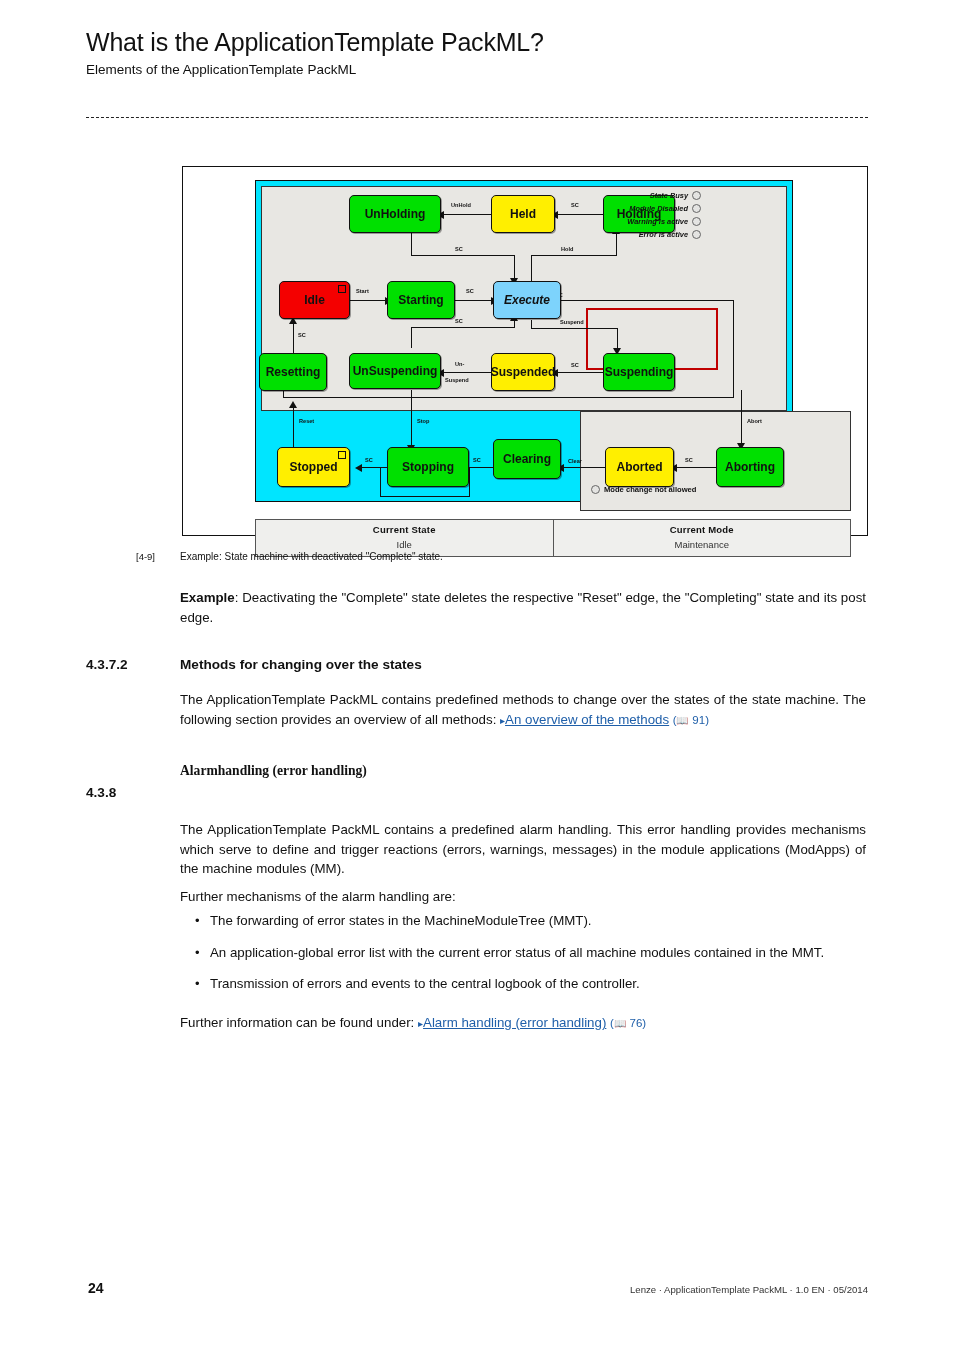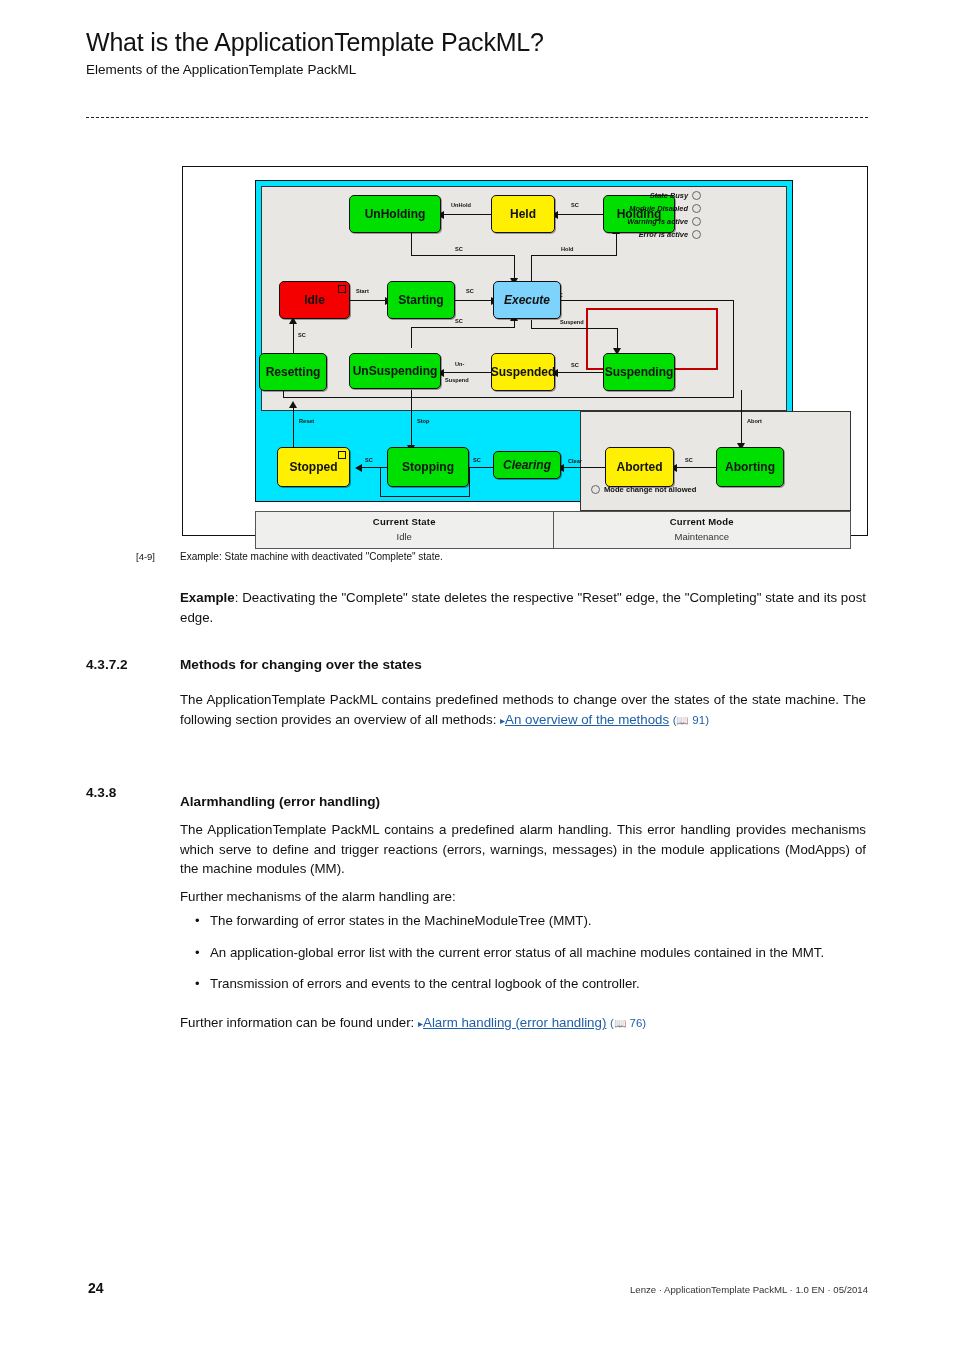--- a/index.html
+++ b/index.html
@@ -42,21 +42,21 @@
     position:absolute;left:78px;top:19px;width:526px;height:225px;
     background:#e8e7e3;border:1.3px solid #333;box-sizing:border-box;
   }
   
   .grey-abort{
     position:absolute;left:397px;top:244px;width:271px;height:100px;
     background:#e8e7e3;border:1.3px solid #333;box-sizing:border-box;
   }
   
   .state-table{
-    position:absolute;left:72px;top:344px;width:596px;height:38px;
+    position:absolute;left:72px;top:352px;width:596px;height:38px;
     border:1.2px solid #555;box-sizing:border-box;background:#efefed;
     display:flex;
   }
   .st-cell{flex:1;display:flex;flex-direction:column;align-items:center;justify-content:center;}
   .st-cell + .st-cell{border-left:1.2px solid #555;}
   .st-head{font-size:9.5px;font-weight:bold;color:#111;letter-spacing:.2px;line-height:1.3;}
   .st-val{font-size:9.5px;font-weight:400;color:#333;line-height:1.6;}
 
   
   .sbox{
@@ -123,21 +123,21 @@
     font-size:13.3px;line-height:19.5px;color:#111;text-align:justify;
   }
   .b-example{top:588px;}
   .b-example b{font-weight:bold;}
 
   .secnum{position:absolute;left:86px;font-size:13.6px;font-weight:bold;color:#111;}
   .sectitle{position:absolute;left:180px;font-size:13.6px;font-weight:bold;color:#111;}
 
   .s1num{top:657px;} .s1title{top:657px;}
   .b-s1{top:690px;}
-  .s2num{top:785px;} .s2title{top:794px;}
+  .s2num{top:785px;} .s2title{top:763px;font-family:Liberation Serif, serif;}
   .b-s2{top:820px;}
   .b-further{top:887px;}
   .bullets{position:absolute;left:192px;top:911px;width:674px;}
   .bullet{
     position:relative;padding-left:18px;font-size:13.3px;line-height:19.5px;
     color:#111;margin-bottom:12px;text-align:justify;
   }
   .bullet:before{content:"\2022";position:absolute;left:3px;top:0;font-size:13px;}
   .b-found{top:1013px;}
 
@@ -304,21 +304,21 @@
 
       <div class="sbox c-yellow" style="left:94px;top:280px;width:73px;height:40px;">
         <span class="marker"></span>
         <span>Stopped</span>
       </div>
 
       <div class="sbox c-green" style="left:204px;top:280px;width:82px;height:40px;">
         <span>Stopping</span>
       </div>
 
-      <div class="sbox c-green" style="left:310px;top:284px;width:68px;height:28px;font-style:italic;">
+      <div class="sbox c-green" style="left:310px;top:272px;width:68px;height:40px;">
         <span>Clearing</span>
       </div>
 
       <div class="sbox c-yellow" style="left:422px;top:280px;width:69px;height:40px;">
         <span>Aborted</span>
       </div>
 
       <div class="sbox c-green" style="left:533px;top:280px;width:68px;height:40px;">
         <span>Aborting</span>
       </div>

